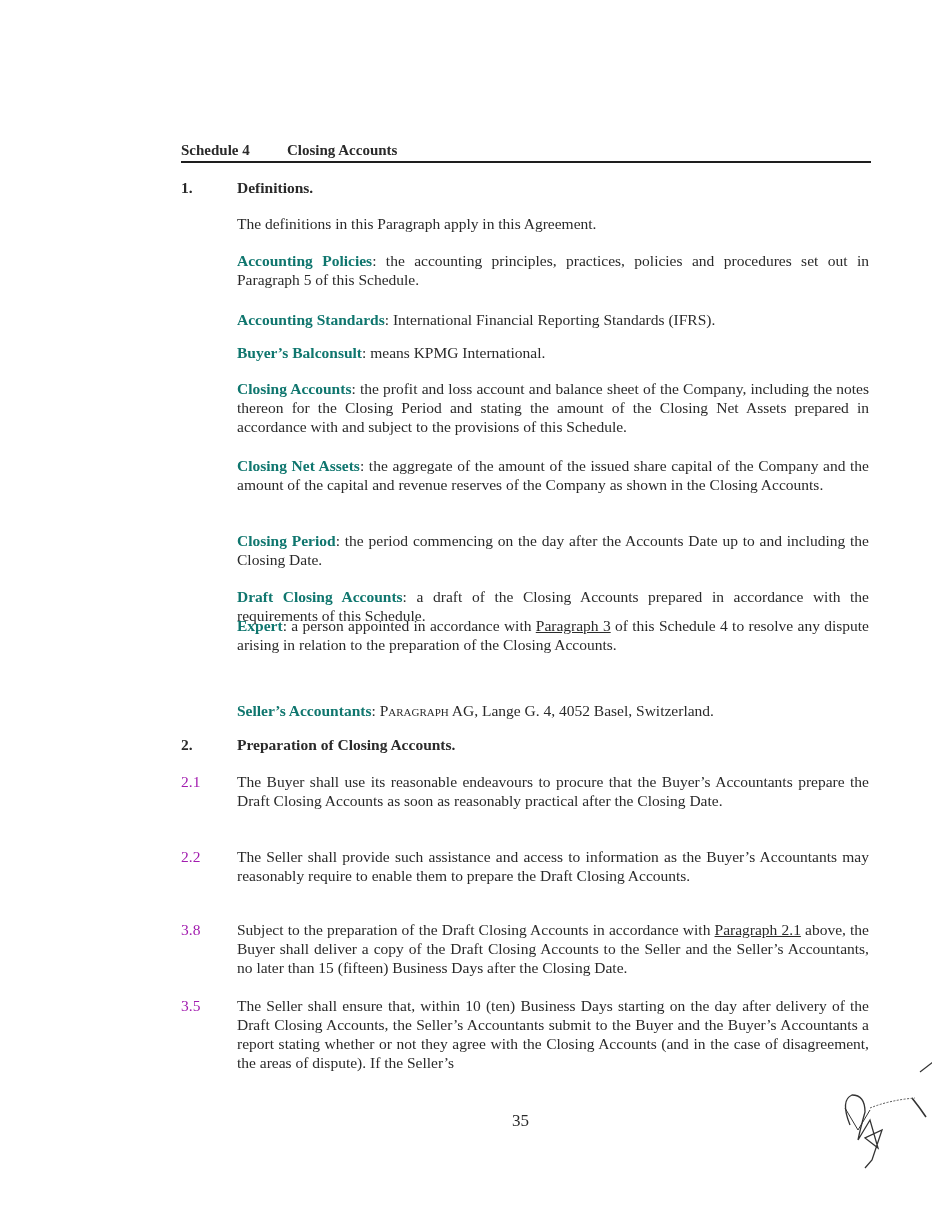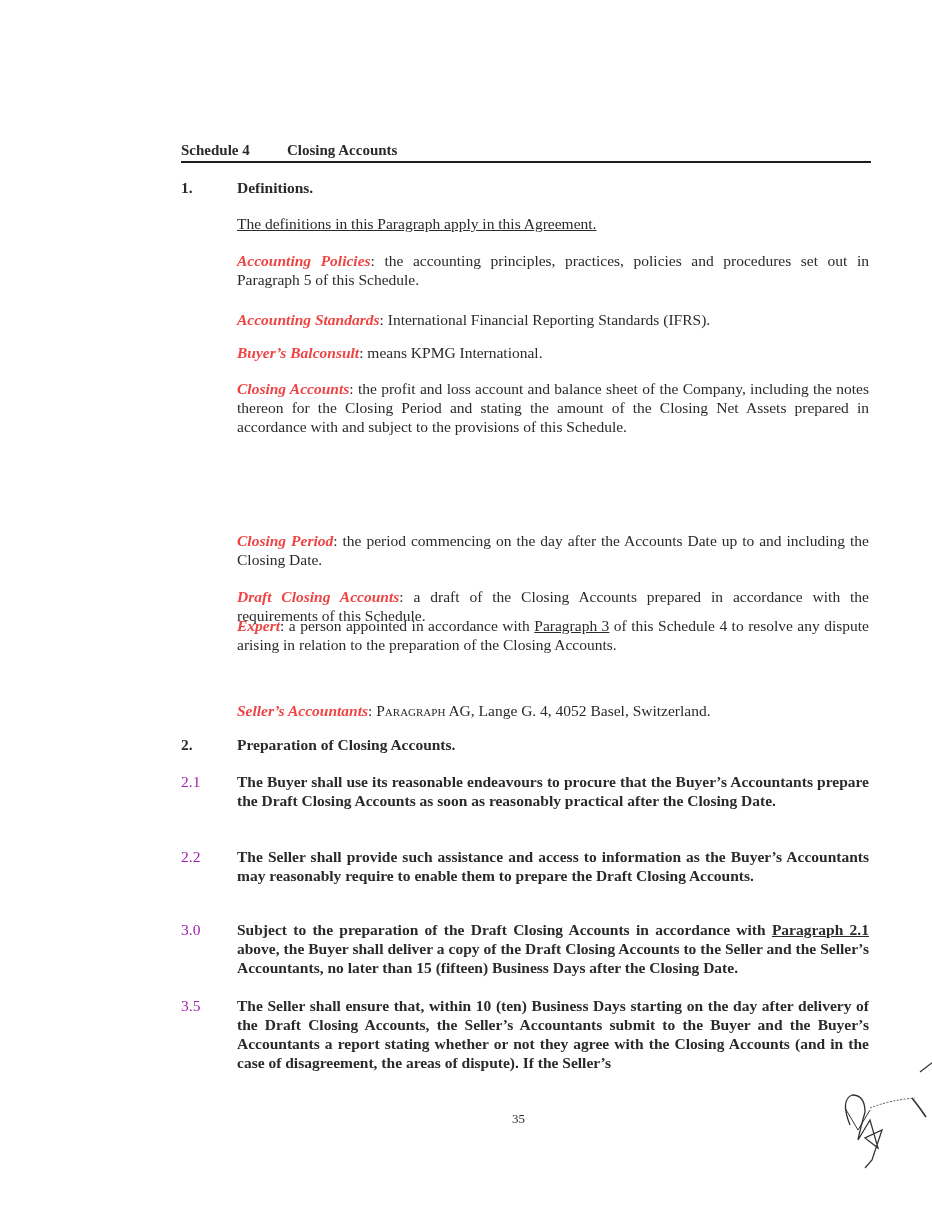--- a/index.html
+++ b/index.html
@@ -15,61 +15,64 @@
     .header .num { display: inline-block; width: 106px; }
     .heading {
       position: absolute; left: 141px; font-weight: bold; font-size: 15.5px; line-height: 18px;
     }
     .heading .n { position: absolute; left: 0; width: 50px; }
     .heading .t { position: absolute; left: 56px; white-space: nowrap; font-family: Liberation Serif, serif; }
     .para {
       position: absolute; left: 197px; width: 632px; font-size: 15.5px; line-height: 19px;
       text-align: justify;
     }
-    .para b { color: #ef4444; font-style: italic; }
+    .para b { color: #0f766e; }
     .clause { position: absolute; left: 141px; width: 690px; font-size: 15.5px; line-height: 19px; }
     .clause .n { position: absolute; left: 0; top: 0; color: #a21caf; }
-    .clause .t { position: absolute; left: 56px; width: 632px; text-align: justify; font-weight: bold; }
+    .clause .t { position: absolute; left: 56px; width: 632px; text-align: justify; }
     .sc { font-variant: small-caps; }
     .link { text-decoration: underline; }
-    .pagenum { position: absolute; left: 472px; top: 1111px; font-size: 13px; }
+    .pagenum { position: absolute; left: 472px; top: 1111px; font-size: 17px; }
     .sig { position: absolute; left: 790px; top: 1050px; width: 130px; height: 130px; }
   </style>
 </head>
 <body>
 
 <div class="page">
 
   <div class="header">
     <span class="num">Schedule 4</span><span>Closing Accounts</span>
   </div>
 
   <div class="heading" style="top:179px;">
     <span class="n">1.</span>
     <span class="t">Definitions.</span>
   </div>
 
-  <div class="para" style="top:214px;text-decoration:underline;">The definitions in this Paragraph apply in this Agreement.</div>
+  <div class="para" style="top:214px;">The definitions in this Paragraph apply in this Agreement.</div>
 
   <div class="para" style="top:251px;">
     <b>Accounting Policies</b><span>:</span><span> the accounting principles, practices, policies and procedures set out in Paragraph 5 of this Schedule.</span>
   </div>
 
   <div class="para" style="top:310px;">
     <b>Accounting Standards</b><span>:</span><span> International Financial Reporting Standards (IFRS).</span>
   </div>
 
   <div class="para" style="top:343px;">
     <b>Buyer’s Balconsult</b><span>:</span><span> means KPMG International.</span>
   </div>
 
   <div class="para" style="top:379px;">
     <b>Closing Accounts</b><span>:</span><span> the profit and loss account and balance sheet of the Company, including the notes thereon for the Closing Period and stating the amount of the Closing Net Assets prepared in accordance with and subject to the provisions of this Schedule.</span>
   </div>
 
+  <div class="para" style="top:456px;">
+    <b>Closing Net Assets</b><span>:</span><span> the aggregate of the amount of the issued share capital of the Company and the amount of the capital and revenue reserves of the Company as shown in the Closing Accounts.</span>
+  </div>
 
   <div class="para" style="top:587px;">
     <b>Draft Closing Accounts</b><span>:</span><span> a draft of the Closing Accounts prepared in accordance with the requirements of this Schedule.</span>
   </div>
 
   <div class="para" style="top:531px;">
     <b>Closing Period</b><span>:</span><span> the period commencing on the day after the Accounts Date up to and including the Closing Date.</span>
   </div>
 
   <div class="para" style="top:616px;">
@@ -89,21 +92,21 @@
     <span class="n">2.1</span>
     <span class="t">The Buyer shall use its reasonable endeavours to procure that the Buyer’s Accountants prepare the Draft Closing Accounts as soon as reasonably practical after the Closing Date.</span>
   </div>
 
   <div class="clause" style="top:847px;">
     <span class="n">2.2</span>
     <span class="t">The Seller shall provide such assistance and access to information as the Buyer’s Accountants may reasonably require to enable them to prepare the Draft Closing Accounts.</span>
   </div>
 
   <div class="clause" style="top:920px;">
-    <span class="n">3.0</span>
+    <span class="n">3.8</span>
     <span class="t"><span>Subject to the preparation of the Draft Closing Accounts in accordance with </span><span class="link">Paragraph 2.1</span><span> above, the Buyer shall deliver a copy of the Draft Closing Accounts to the Seller and the Seller’s Accountants, no later than 15 (fifteen) Business Days after the Closing Date.</span></span>
   </div>
 
   <div class="clause" style="top:996px;">
     <span class="n">3.5</span>
     <span class="t">The Seller shall ensure that, within 10 (ten) Business Days starting on the day after delivery of the Draft Closing Accounts, the Seller’s Accountants submit to the Buyer and the Buyer’s Accountants a report stating whether or not they agree with the Closing Accounts (and in the case of disagreement, the areas of dispute). If the Seller’s</span>
   </div>
 
   <div class="pagenum">35</div>
 

